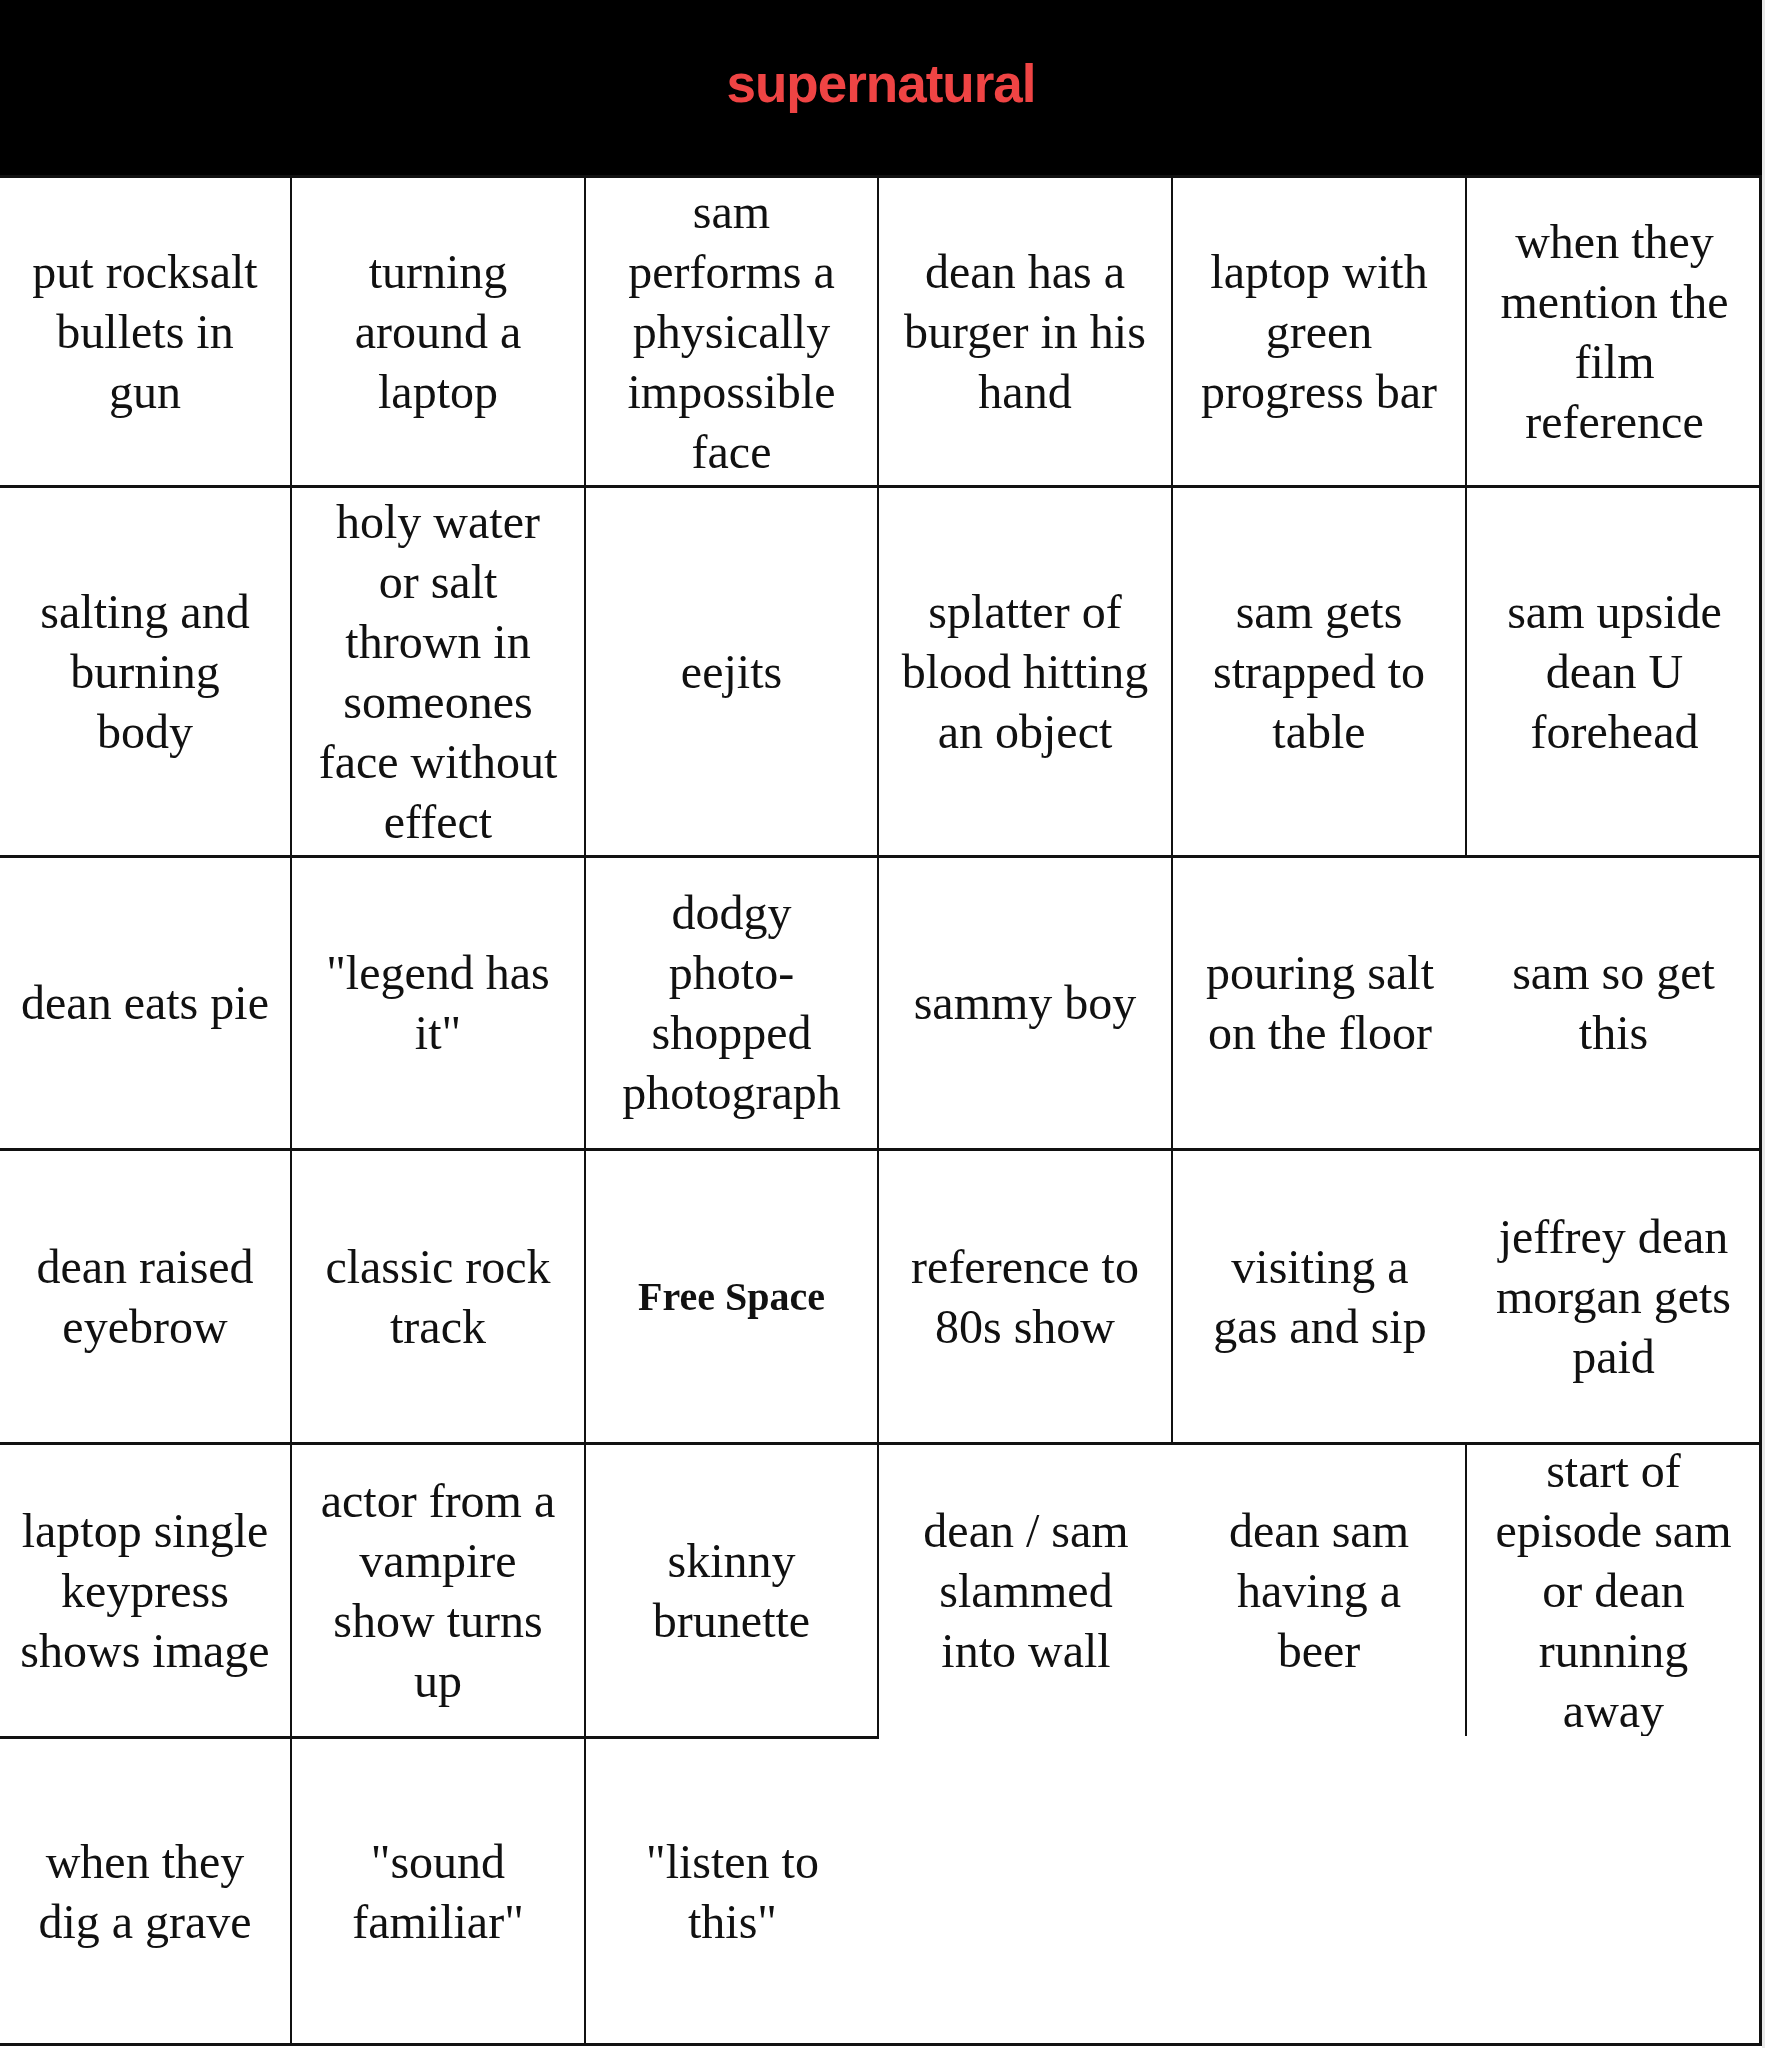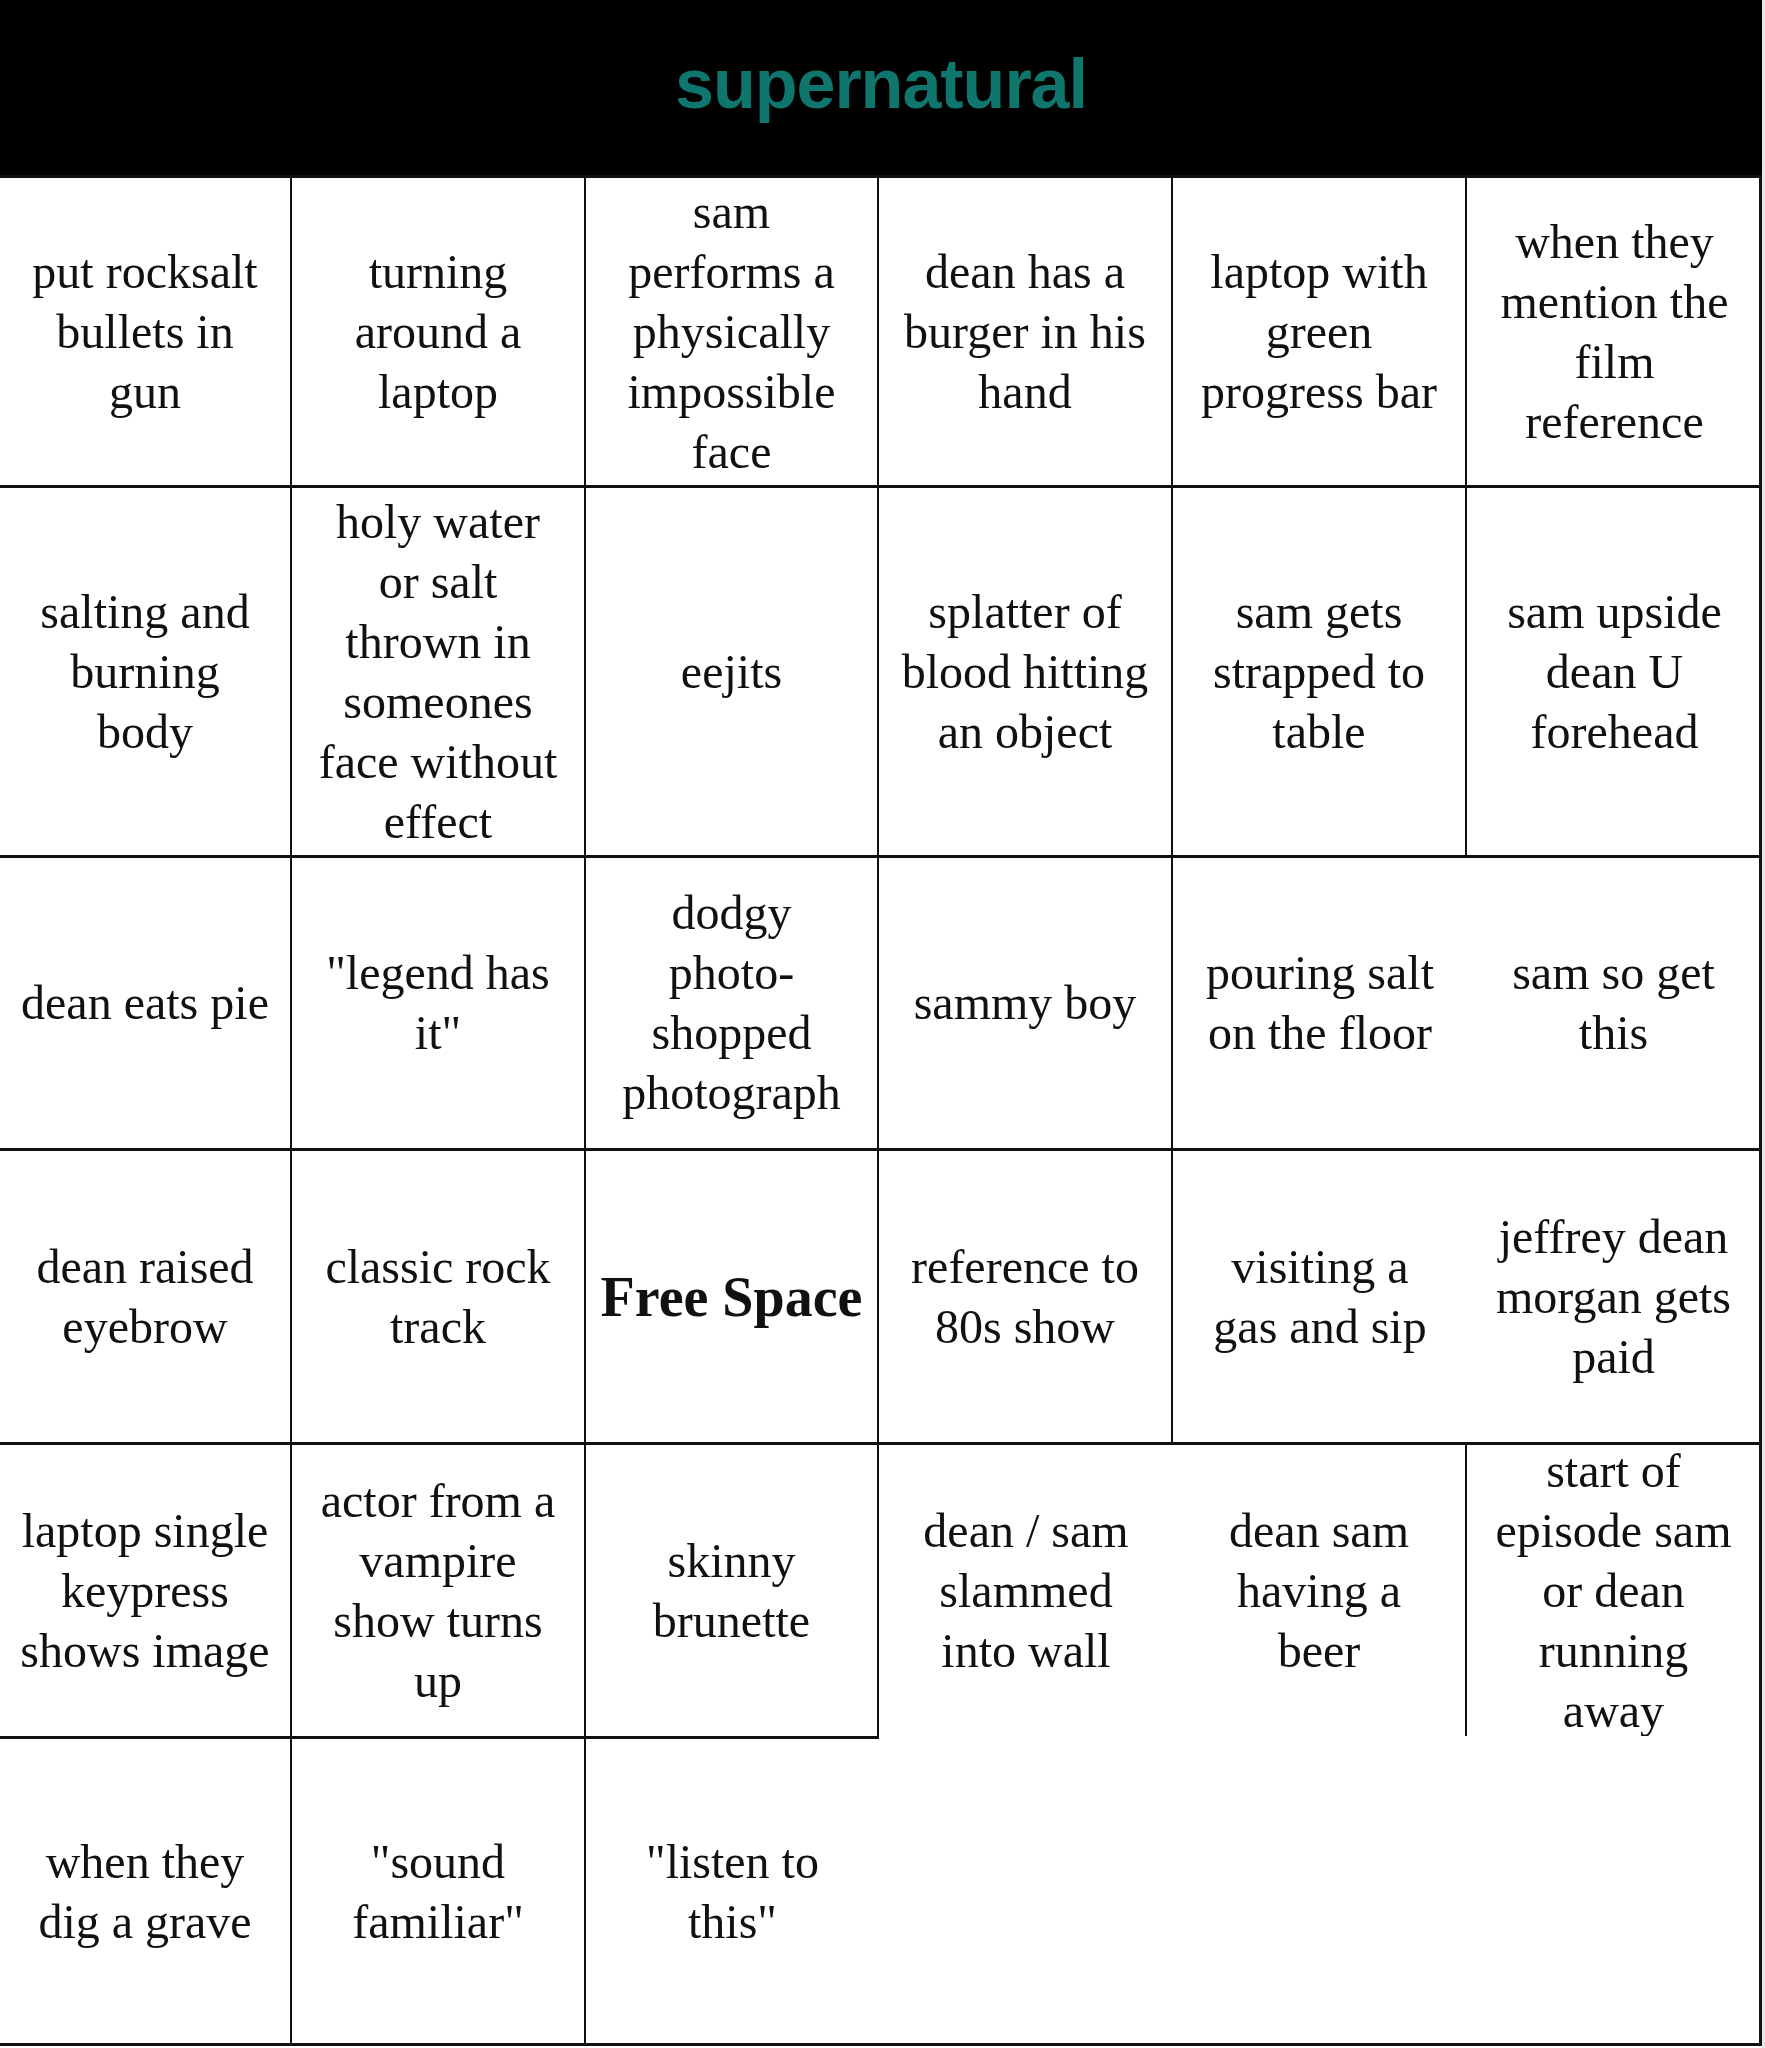--- a/index.html
+++ b/index.html
@@ -18,24 +18,24 @@
       left: 0;
       top: 0;
       width: 1762px;
       height: 175px;
       background: #000000;
       display: flex;
       align-items: center;
       justify-content: center;
     }
     .title {
-      color: #0f766e;
+      color: #ef4444;
       font-family: "Liberation Sans", sans-serif;
       font-weight: bold;
-      font-size: 70px;
+      font-size: 53px;
       letter-spacing: -1px;
       margin-top: -8px;
       text-align: right;
     }
     .grid {
       position: absolute;
       left: 0;
       top: 175px;
       width: 1762px;
       height: 1871px;
@@ -59,21 +59,21 @@
       line-height: 60px;
       color: #111111;
       padding: 0 4px;
       overflow: hidden;
     }
     .cell.last-col {
       border-right: none;
     }
     .cell.free {
       font-weight: bold;
-      font-size: 56px;
+      font-size: 40px;
       text-align: right;
     }
     .cell span {
       display: block;
       white-space: pre-line;
     }
     .edge-shadow {
       position: absolute;
       left: 1762px;
       top: 0;

